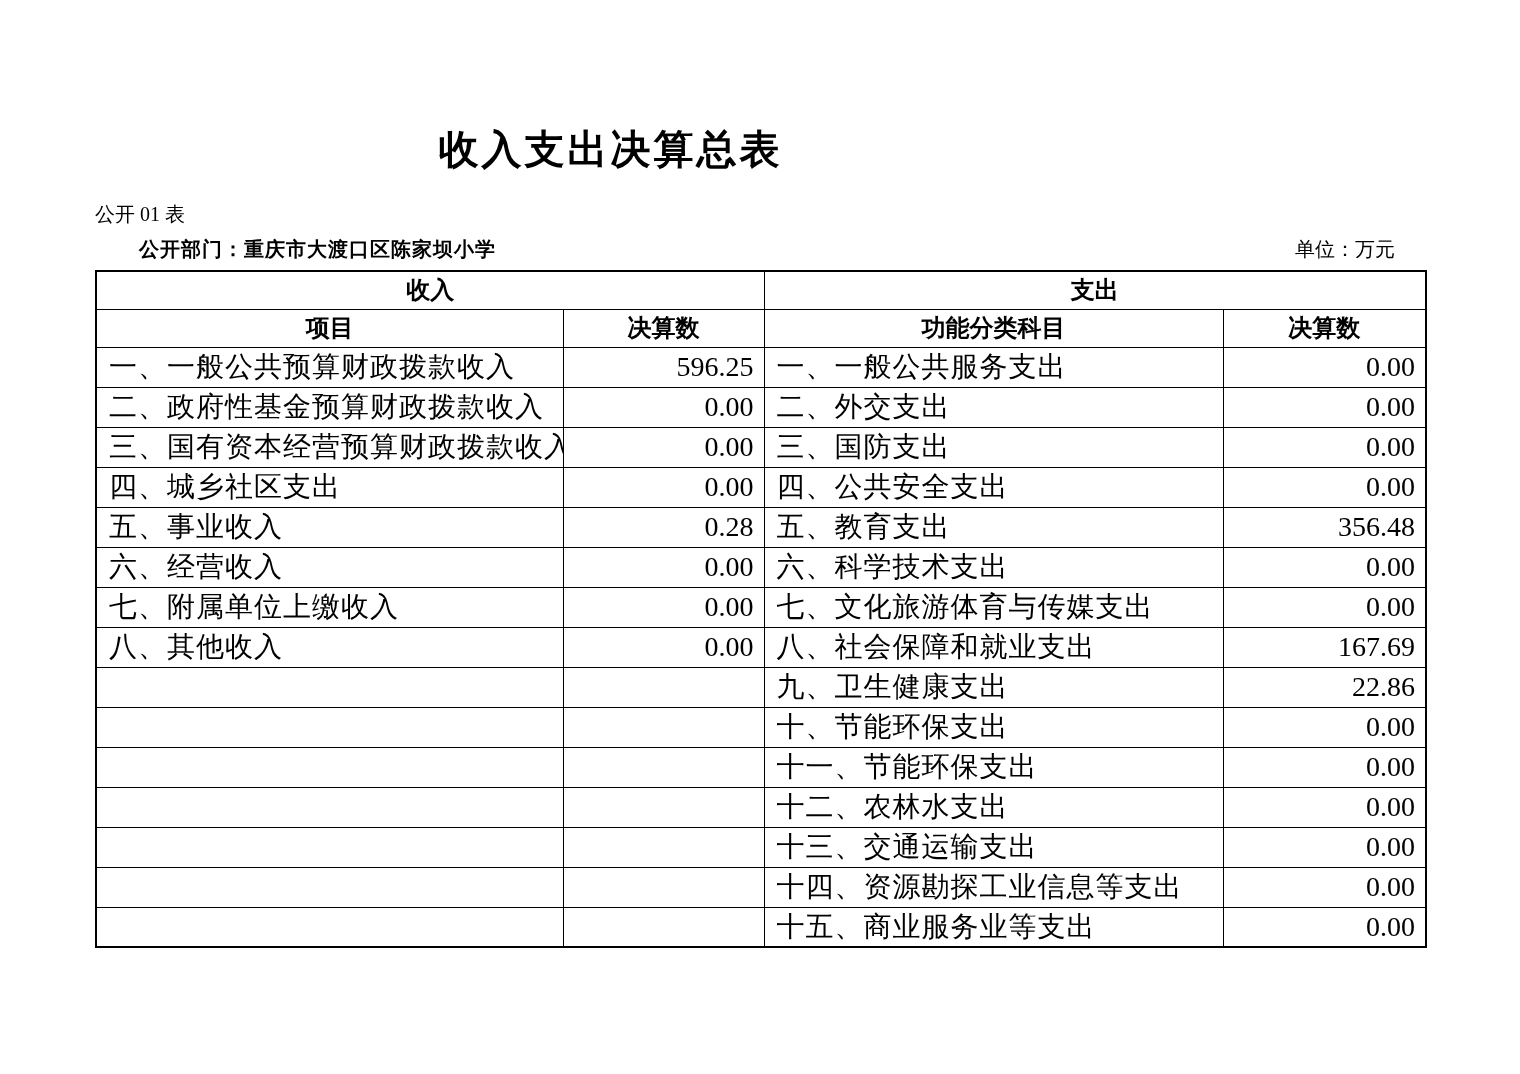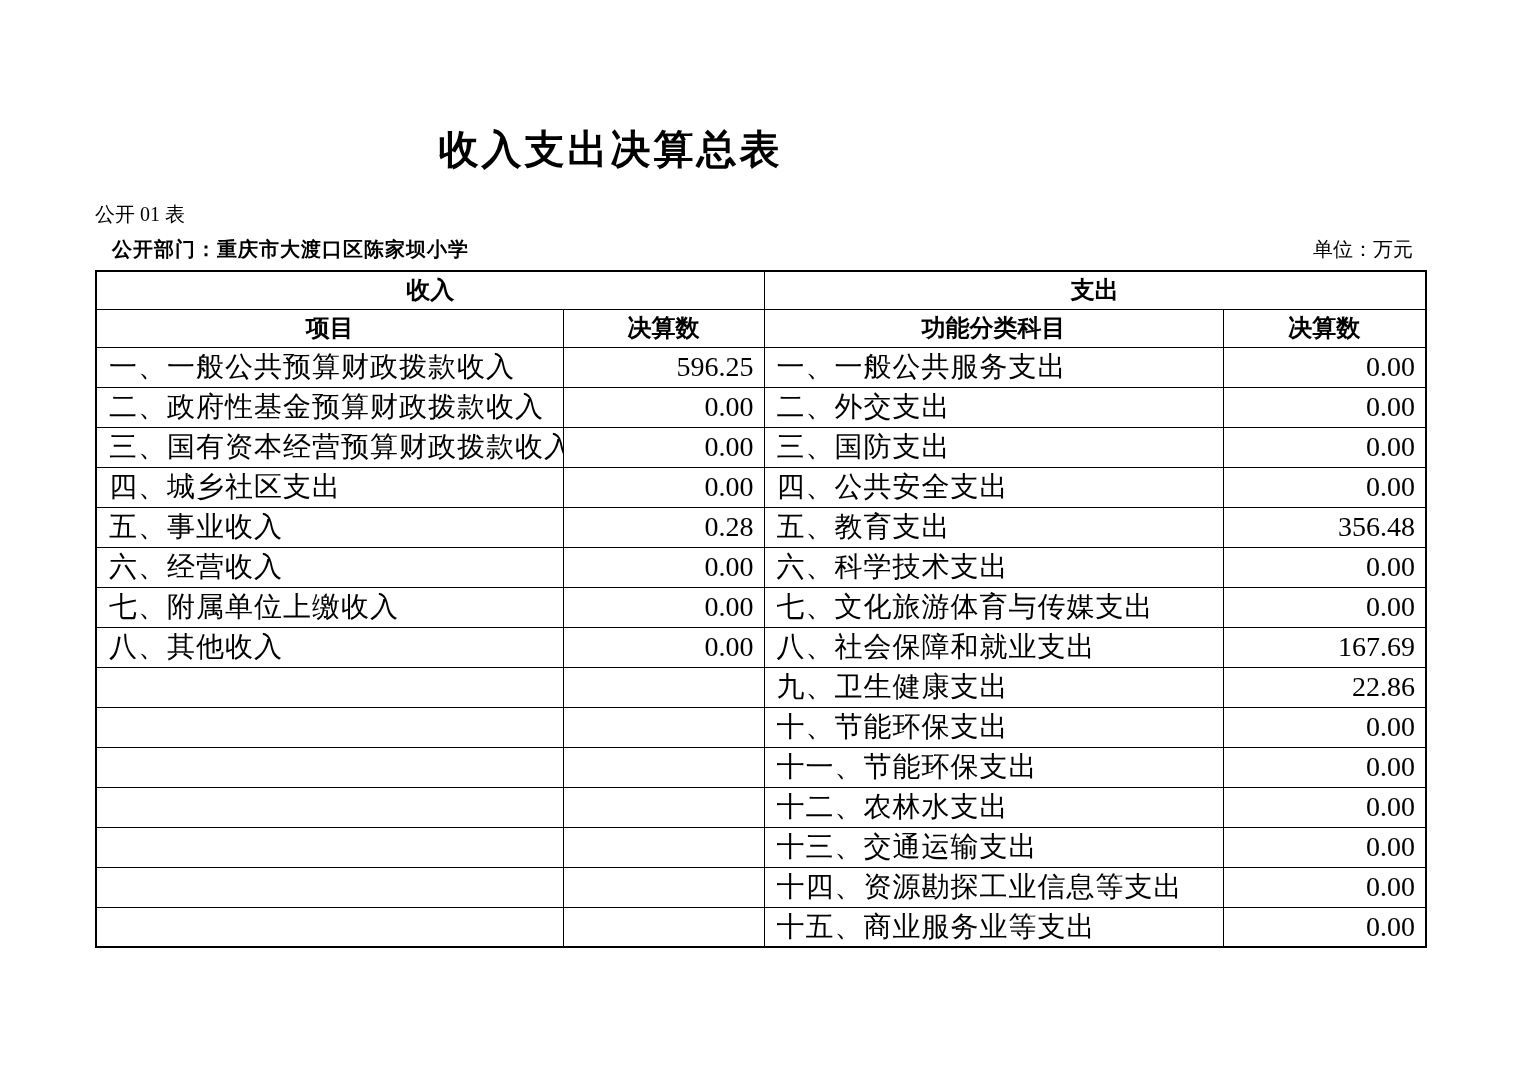--- a/index.html
+++ b/index.html
@@ -37,30 +37,30 @@
     left: 95px;
     width: 1330px;
     text-align: left;
     padding-right: 28px;
     font-size: 20px;
     font-family: "Liberation Serif", serif;
   }
   .dept-label {
     position: absolute;
     top: 236px;
-    left: 112px;
+    left: 139px;
     font-size: 20px;
     font-weight: bold;
     font-family: "Liberation Serif", serif;
     letter-spacing: 1px;
   }
   .unit-label {
     position: absolute;
     top: 236px;
-    left: 107px;
+    left: 89px;
     width: 1330px;
     text-align: right;
     padding-right: 24px;
     font-size: 20px;
     font-family: "Liberation Serif", serif;
   }
   table.main-table {
     position: absolute;
     top: 270px;
     left: 95px;

